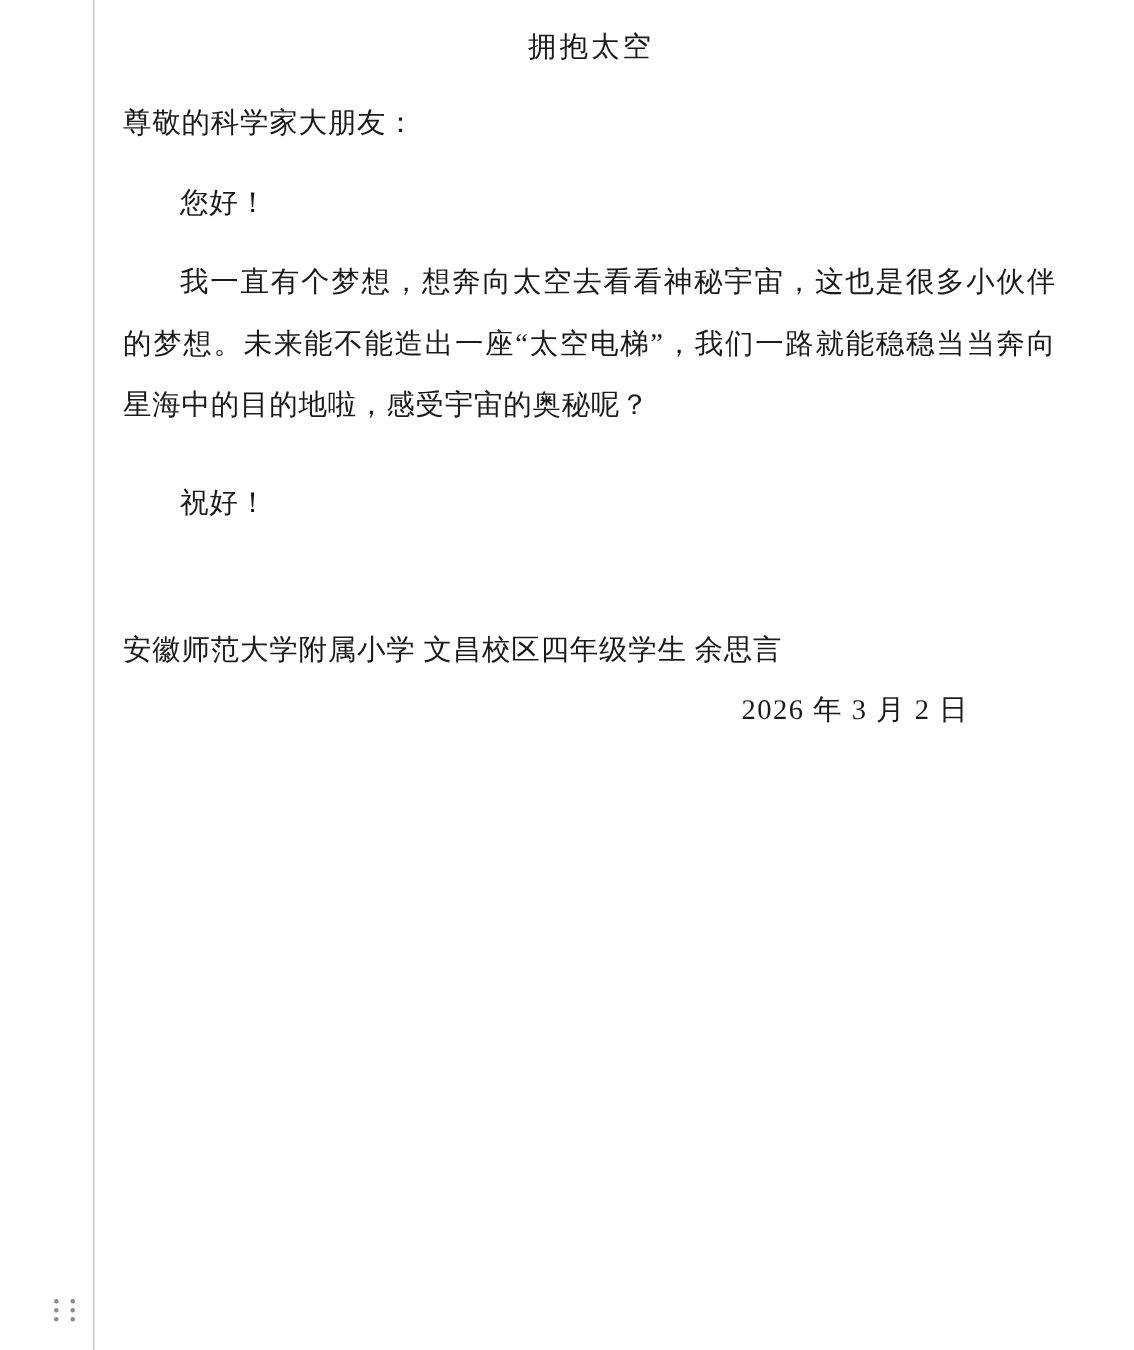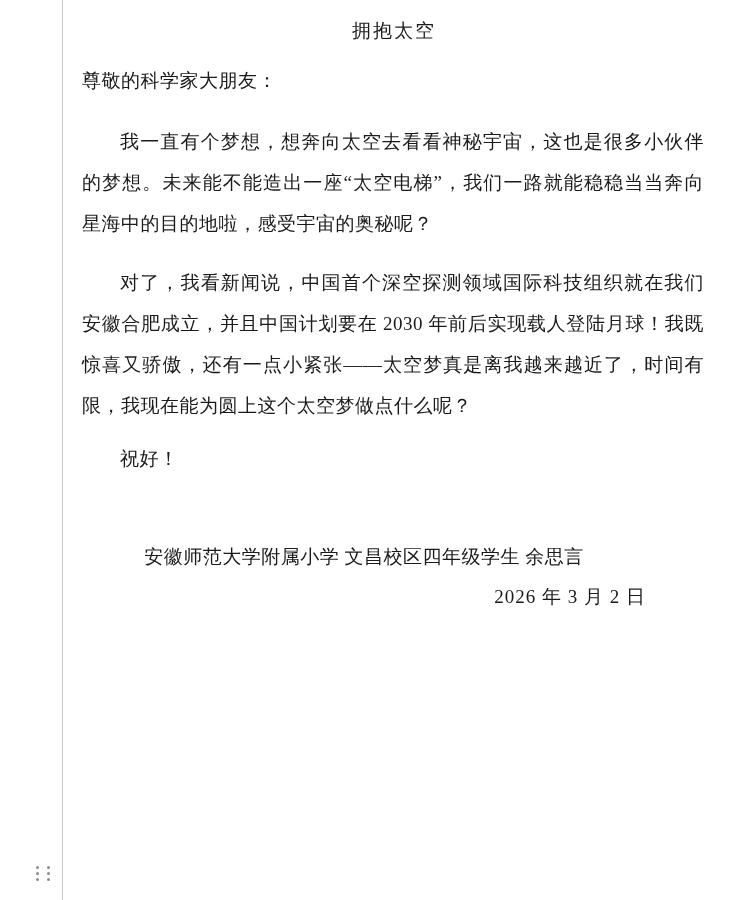--- a/index.html
+++ b/index.html
@@ -52,27 +52,26 @@
     margin: 0 0 6px 0;
     text-align: justify;
     text-justify: inter-ideograph;
     letter-spacing: 0.5px;
   }
   p.indent {
     text-indent: 38px;
   }
   p.salutation {
     text-indent: 0;
-    font-family: Liberation Mono, monospace;
   }
   .gap-sm { height: 6px; }
   .gap-lg { height: 52px; }
   .signature {
     font-size: 19px;
-    text-align: center;
+    text-align: left;
     padding-right: 58px;
     letter-spacing: 0.5px;
     line-height: 40px;
   }
   .date-line {
     font-size: 19px;
     text-align: right;
     padding-right: 58px;
     letter-spacing: 1px;
     line-height: 40px;
@@ -105,31 +104,31 @@
   <div class="margin-rule"></div>
 
   <h1 class="doc-title">拥抱太空</h1>
 
   <div class="body-area">
 
     <p class="para salutation">尊敬的科学家大朋友：</p>
 
     <div class="gap-sm"></div>
 
+    <p class="para indent">您好！</p>
 
     <div class="gap-sm"></div>
 
     <p class="para indent">我一直有个梦想，想奔向太空去看看神秘宇宙，这也是很多小伙伴的梦想。未来能不能造出一座“太空电梯”，我们一路就能稳稳当当奔向星海中的目的地啦，感受宇宙的奥秘呢？</p>
 
     <div class="gap-sm"></div>
 
 
     <div class="gap-sm"></div>
 
-    <p class="para indent">对了，我看新闻说，中国首个深空探测领域国际科技组织就在我们安徽合肥成立，并且中国计划要在 2030 年前后实现载人登陆月球！我既惊喜又骄傲，还有一点小紧张——太空梦真是离我越来越近了，时间有限，我现在能为圆上这个太空梦做点什么呢？</p>
 
     <div class="gap-sm"></div>
 
     <p class="para indent">祝好！</p>
 
     <div class="gap-lg"></div>
 
     <div class="signature">安徽师范大学附属小学 文昌校区四年级学生  余思言</div>
 
     <div class="date-line">2026 年 3 月 2 日</div>

